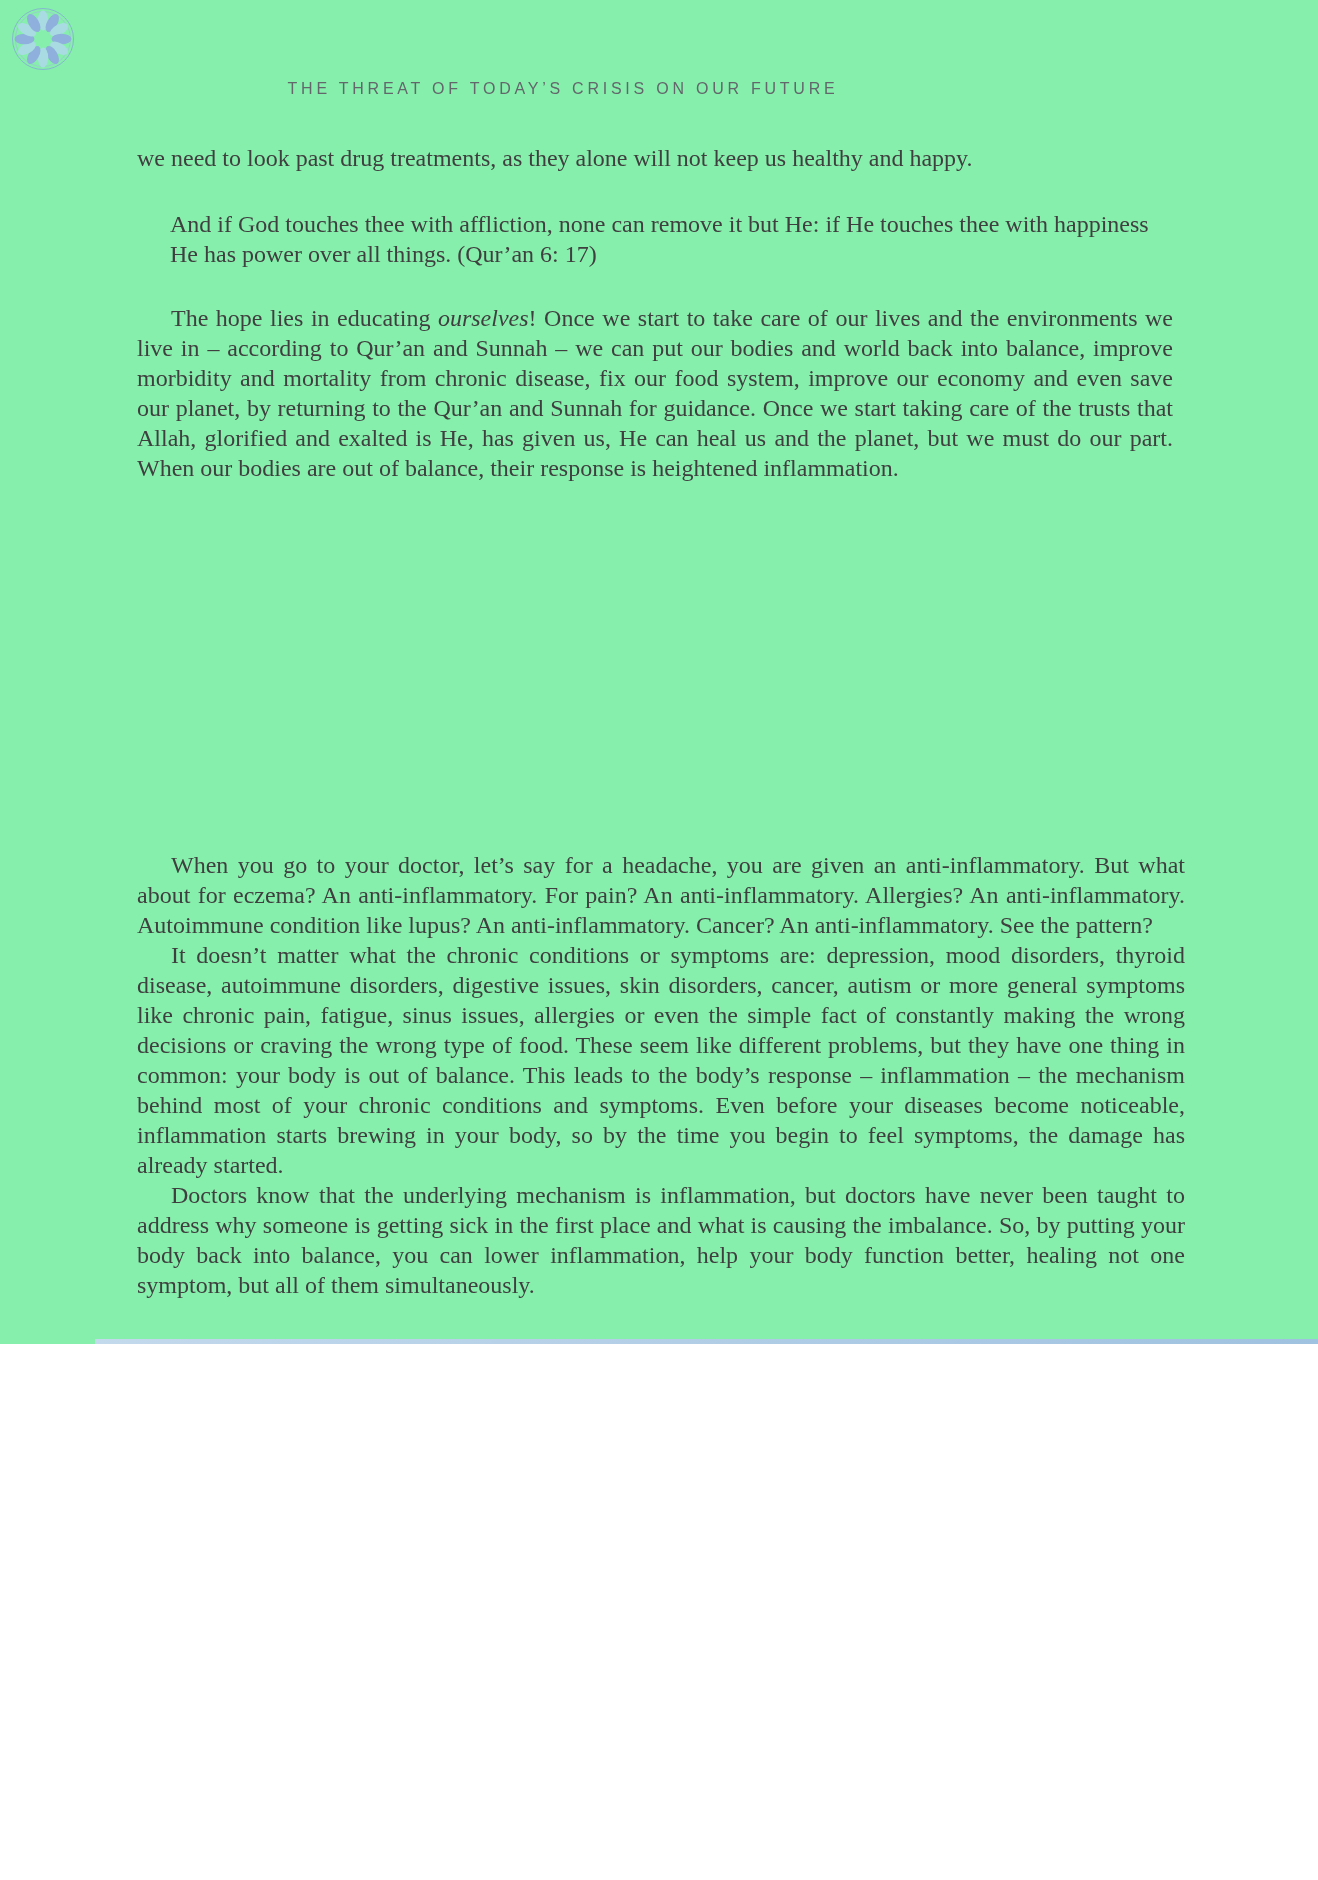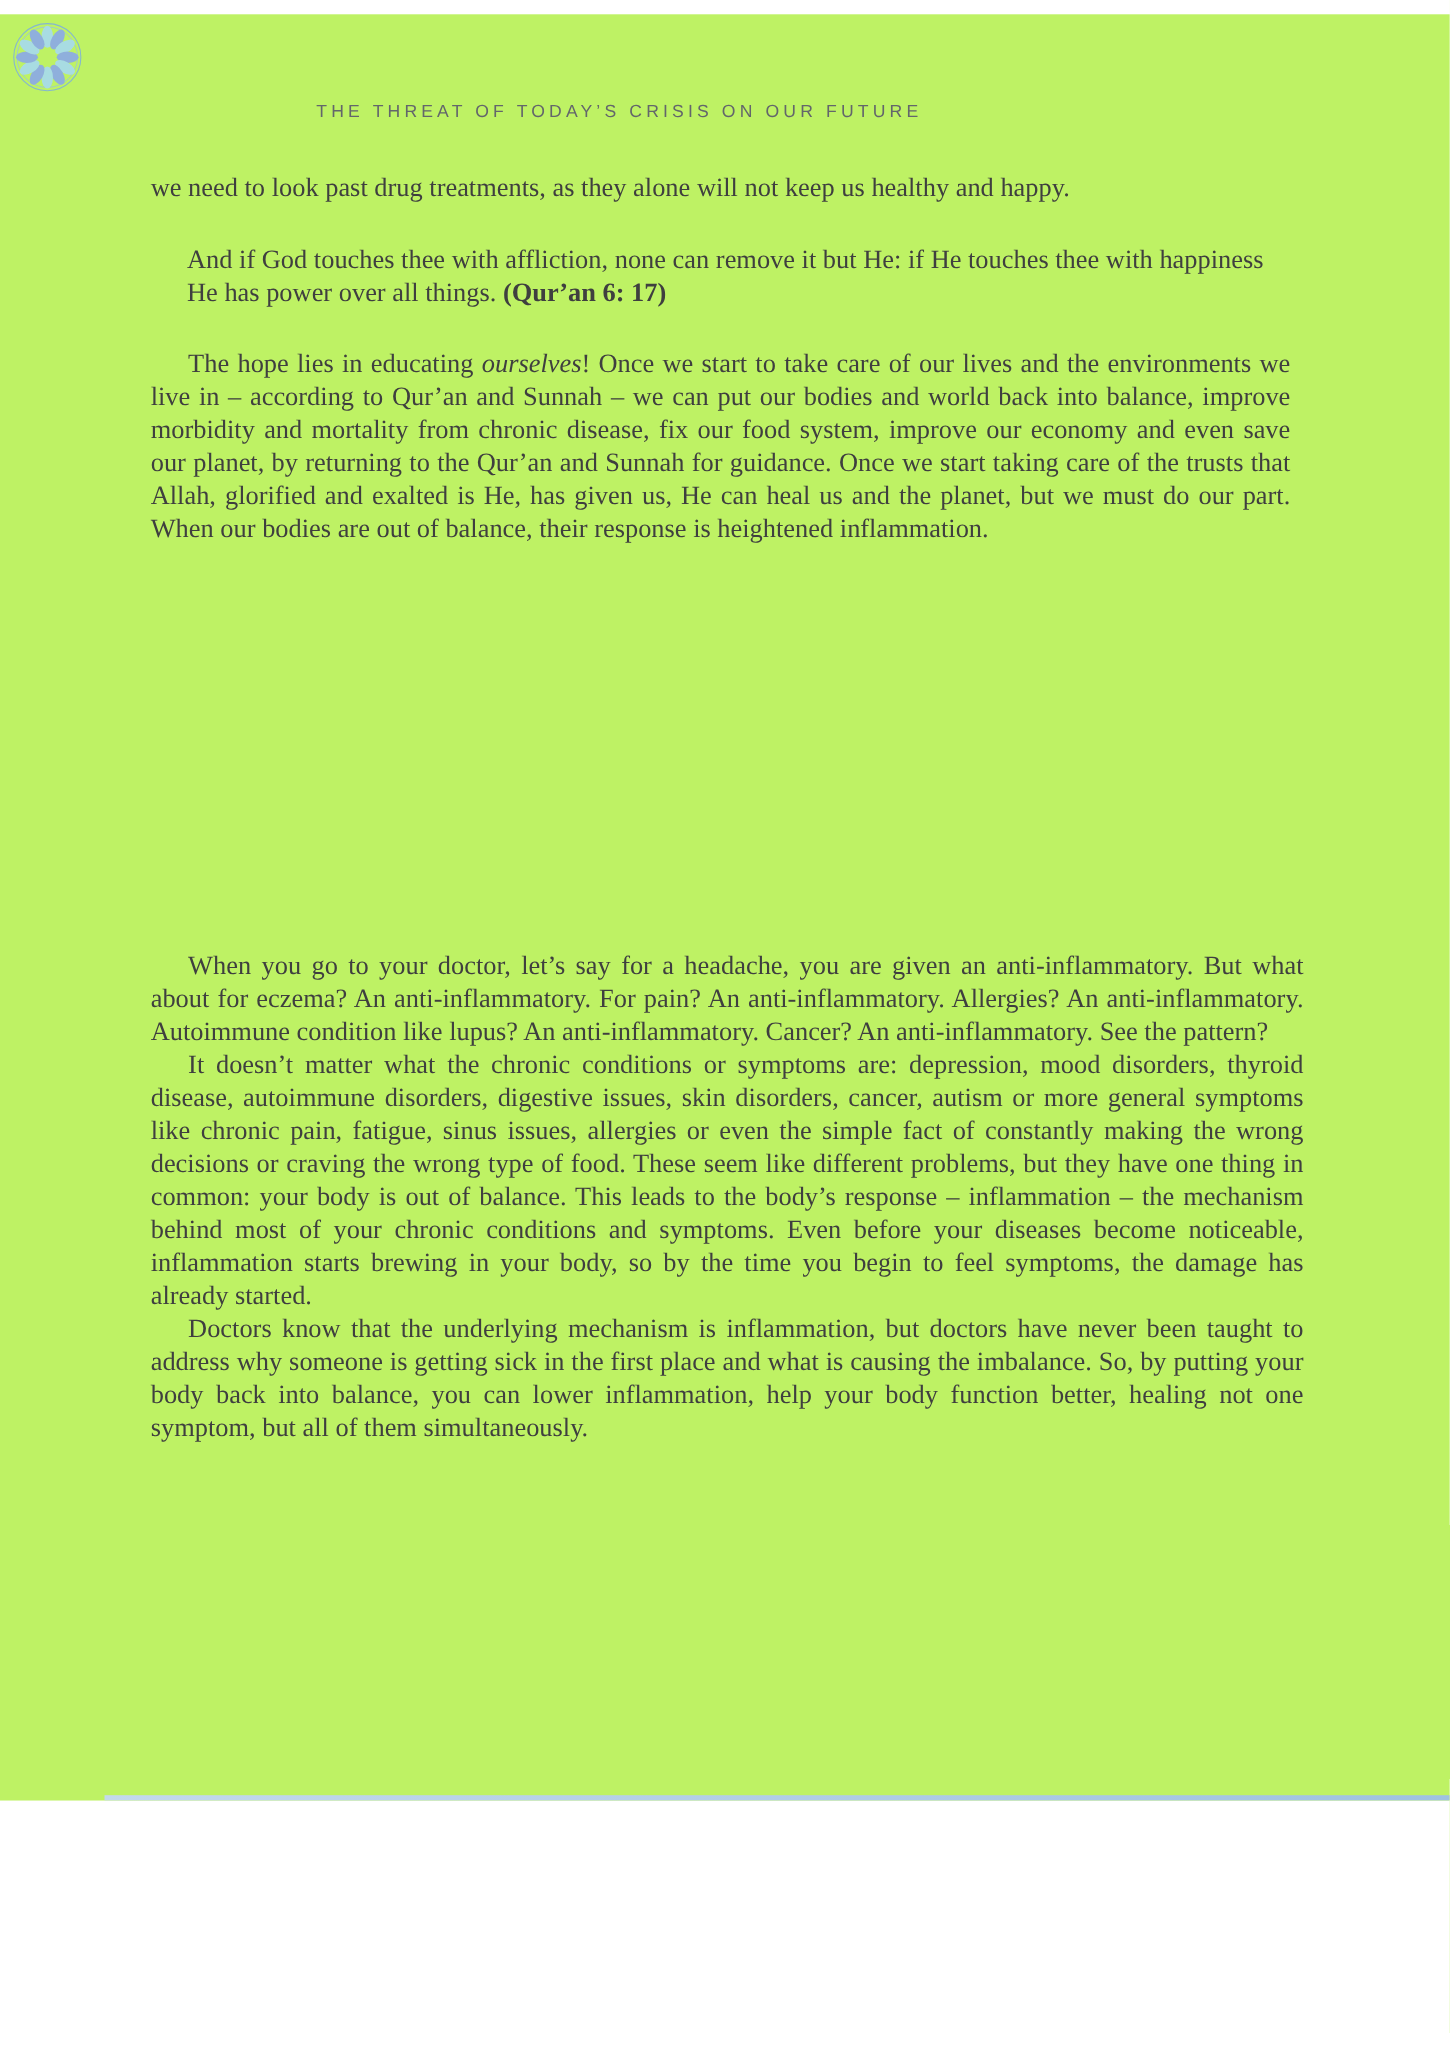--- a/index.html
+++ b/index.html
@@ -1,25 +1,24 @@
 <!DOCTYPE html>
 <html><head>
 <meta charset="utf-8">
 <style>
   * { margin: 0; padding: 0; box-sizing: border-box; }
   html, body { background: #ffffff; }
   .page {
     position: relative;
     width: 1318px;
-    height: 1624px;
-    background: #bef264;
+    height: 1344px;
+    background: #86efac;
     overflow: hidden;
     font-family: "Liberation Serif", "DejaVu Serif", serif;
     color: #3f3f3f;
-    margin-top: 13px;
   }
   .logo {
     position: absolute;
     left: 10px;
     top: 6px;
     width: 66px;
     height: 66px;
   }
   .running-header {
     position: absolute;
@@ -51,21 +50,21 @@
     color: #3f3f3f;
   }
   p.indent { text-indent: 34px; }
   .quote-block {
     margin: 36px 0 34px 33px;
     font-size: 24px;
     line-height: 30px;
     text-align: left;
   }
   .quote-italic { }
-  .quote-cite { font-style: normal; font-weight: bold; }
+  .quote-cite { font-style: normal; }
   em.inline-italic { font-style: italic; }
   h1.section-heading {
     font-family: "Liberation Sans", "DejaVu Sans", sans-serif;
     font-weight: bold;
     font-size: 34px;
     line-height: 40px;
     color: #d4252e;
     margin-bottom: 16px;
     letter-spacing: 0;
   }

